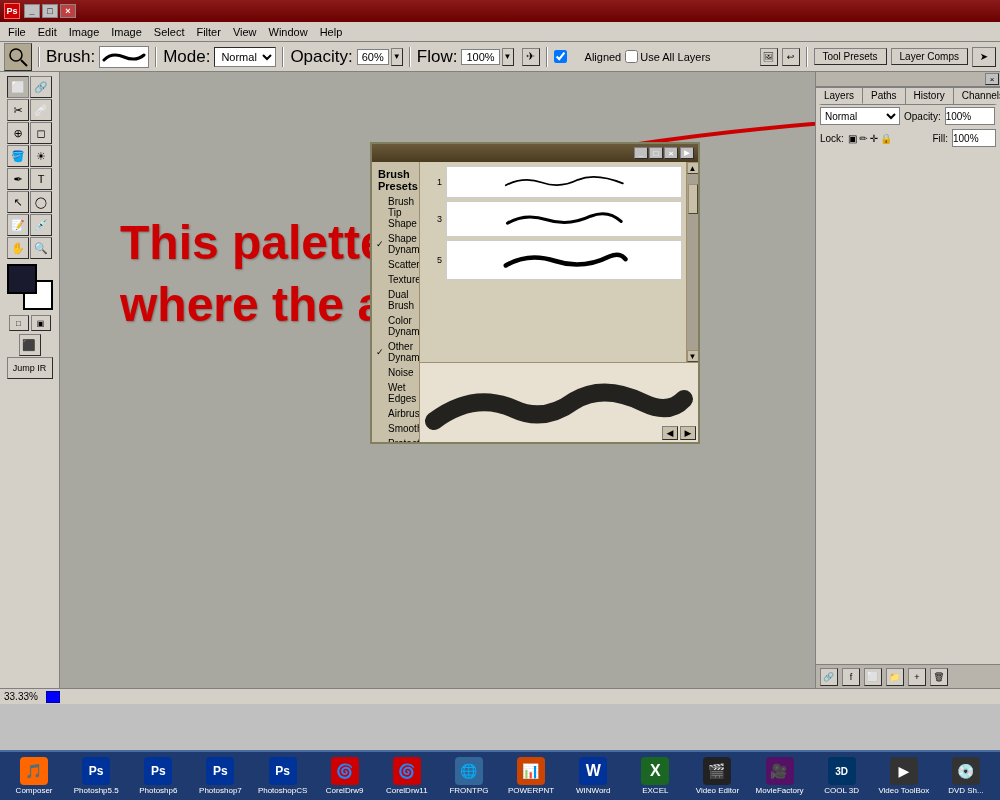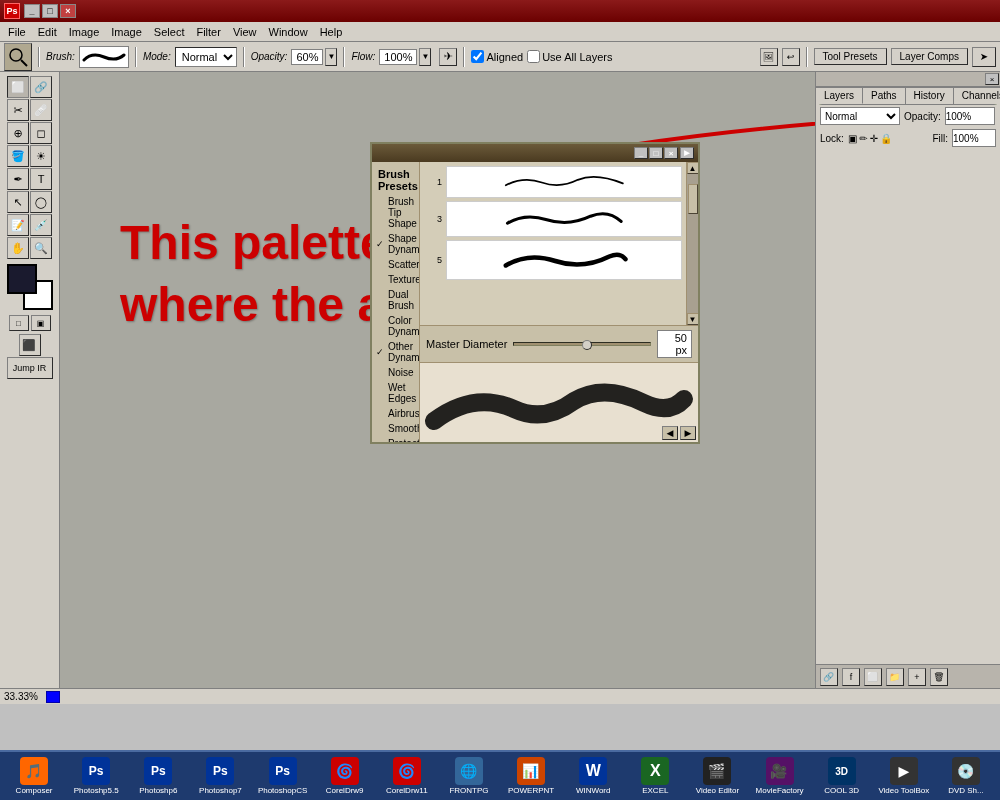--- a/index.html
+++ b/index.html
@@ -29,21 +29,21 @@
     #menu-bar {
       background: #d4d0c8; height: 20px; display: flex; align-items: center; padding: 0 2px; border-bottom: 1px solid #808080;
     }
     #menu-bar span { padding: 2px 6px; font-size: 11px; cursor: pointer; }
 
     
     #toolbar {
       background: #d4d0c8; height: 30px; display: flex; align-items: center; padding: 0 4px; border-bottom: 1px solid #808080; gap: 4px;
     }
     .toolbar-sep { width: 2px; height: 20px; border-left: 1px solid #808080; border-right: 1px solid #fff; margin: 0 2px; }
-    .toolbar-label { font-size: 10px; color: #000; font-style: italic; }
+    .toolbar-label { font-size: 17px; color: #000; }
     .toolbar-select {
       background: #fff; border: 1px inset #808080; font-size: 11px; height: 20px; padding: 0 2px;
     }
     .tool-icon-btn {
       width: 22px; height: 22px; background: #d4d0c8; border: 1px outset #808080; display: flex; align-items: center; justify-content: center; cursor: pointer; font-size: 10px;
     }
 
     
     #main-area {
       display: flex; height: calc(800px - 22px - 20px - 30px - 50px); position: relative;
@@ -231,21 +231,21 @@
     <div style="width:12px;height:18px;background:#d4d0c8;border:1px outset #808080;cursor:pointer;display:flex;align-items:center;justify-content:center;font-size:8px;">▼</div>
   </div>
   <div class="toolbar-sep"></div>
   <span class="toolbar-label">Flow:</span>
   <div style="display:flex;align-items:center;gap:2px;">
     <div style="background:#fff;border:1px solid #808080;padding:1px 4px;font-size:11px;">100%</div>
     <div style="width:12px;height:18px;background:#d4d0c8;border:1px outset #808080;cursor:pointer;display:flex;align-items:center;justify-content:center;font-size:8px;">▼</div>
   </div>
   <div style="margin-left:4px; width:18px; height:18px; background:#d4d0c8; border:1px outset #808080; display:flex; align-items:center; justify-content:center; font-size:11px; cursor:pointer;">✈</div>
   <div class="toolbar-sep"></div>
-  <label style="display:flex;align-items:center;gap:2px;font-size:11px;">
+  <label style="display:flex;align-items:center;gap:18px;font-size:11px;">
     <input type="checkbox" checked="" style="">
     <span>Aligned</span>
   </label>
   <label style="display:flex;align-items:center;gap:2px;font-size:11px;">
     <input type="checkbox" style="">
     <span>Use All Layers</span>
   </label>
   <div style="flex:1;"></div>
   <div style="width:18px;height:18px;background:#d4d0c8;border:1px outset #808080;cursor:pointer;font-size:9px;display:flex;align-items:center;justify-content:center;">🖼</div>
   <div style="width:18px;height:18px;background:#d4d0c8;border:1px outset #808080;cursor:pointer;font-size:9px;display:flex;align-items:center;justify-content:center;">↩</div>
@@ -418,27 +418,20 @@
 
             <div class="dialog-scrollbar">
               <div class="scroll-btn">▲</div>
               <div class="scroll-track">
                 <div class="scroll-thumb"></div>
               </div>
               <div class="scroll-btn">▼</div>
             </div>
           </div>
 
-          <div id="master-diameter-bar">
-            <span>Master Diameter</span>
-            <div class="diameter-slider">
-              <div class="diameter-thumb"></div>
-            </div>
-            <div class="diameter-value">50 px</div>
-          </div>
 
           <div id="brush-preview-area">
             <svg width="270" height="64" viewBox="0 0 270 64">
               <rect width="270" height="64" fill="#e8e0d0"></rect>
               <path d="M10,50 Q50,20 90,38 Q120,52 150,30 Q180,12 220,32 Q245,44 260,28" fill="none" stroke="#000" stroke-width="18" stroke-linecap="round" opacity="0.85"></path>
             </svg>
             <div class="brush-nav">
               <div class="brush-nav-btn">◀</div>
               <div class="brush-nav-btn">▶</div>
             </div>

